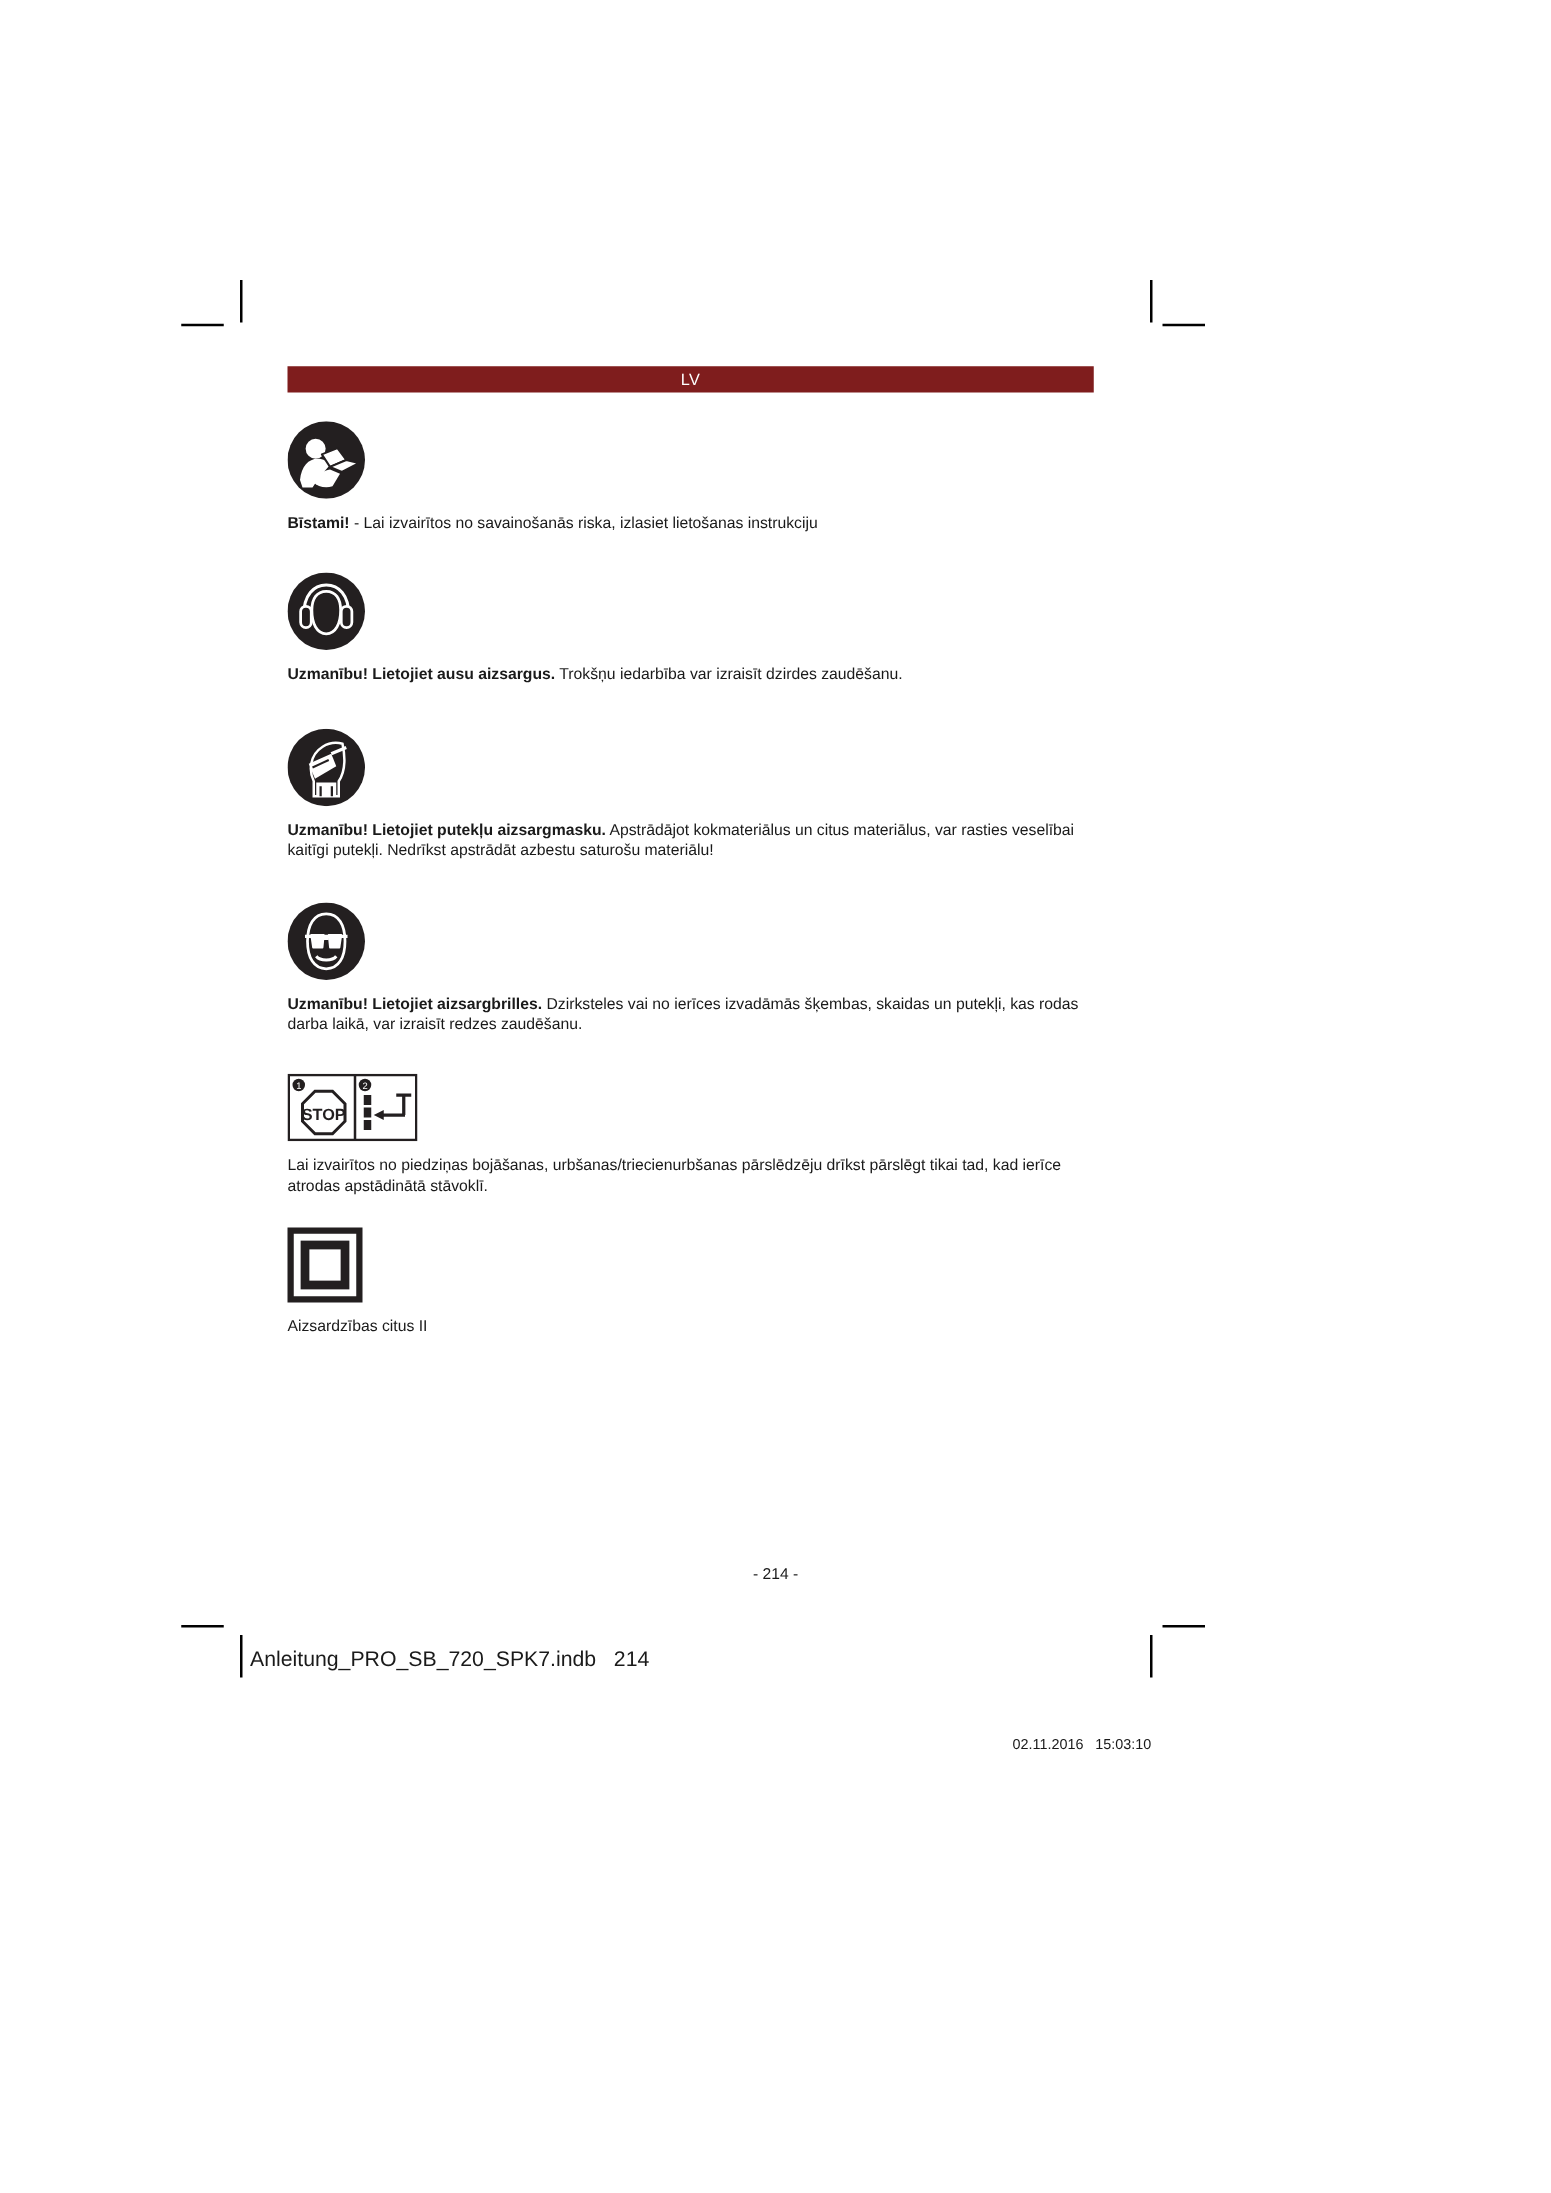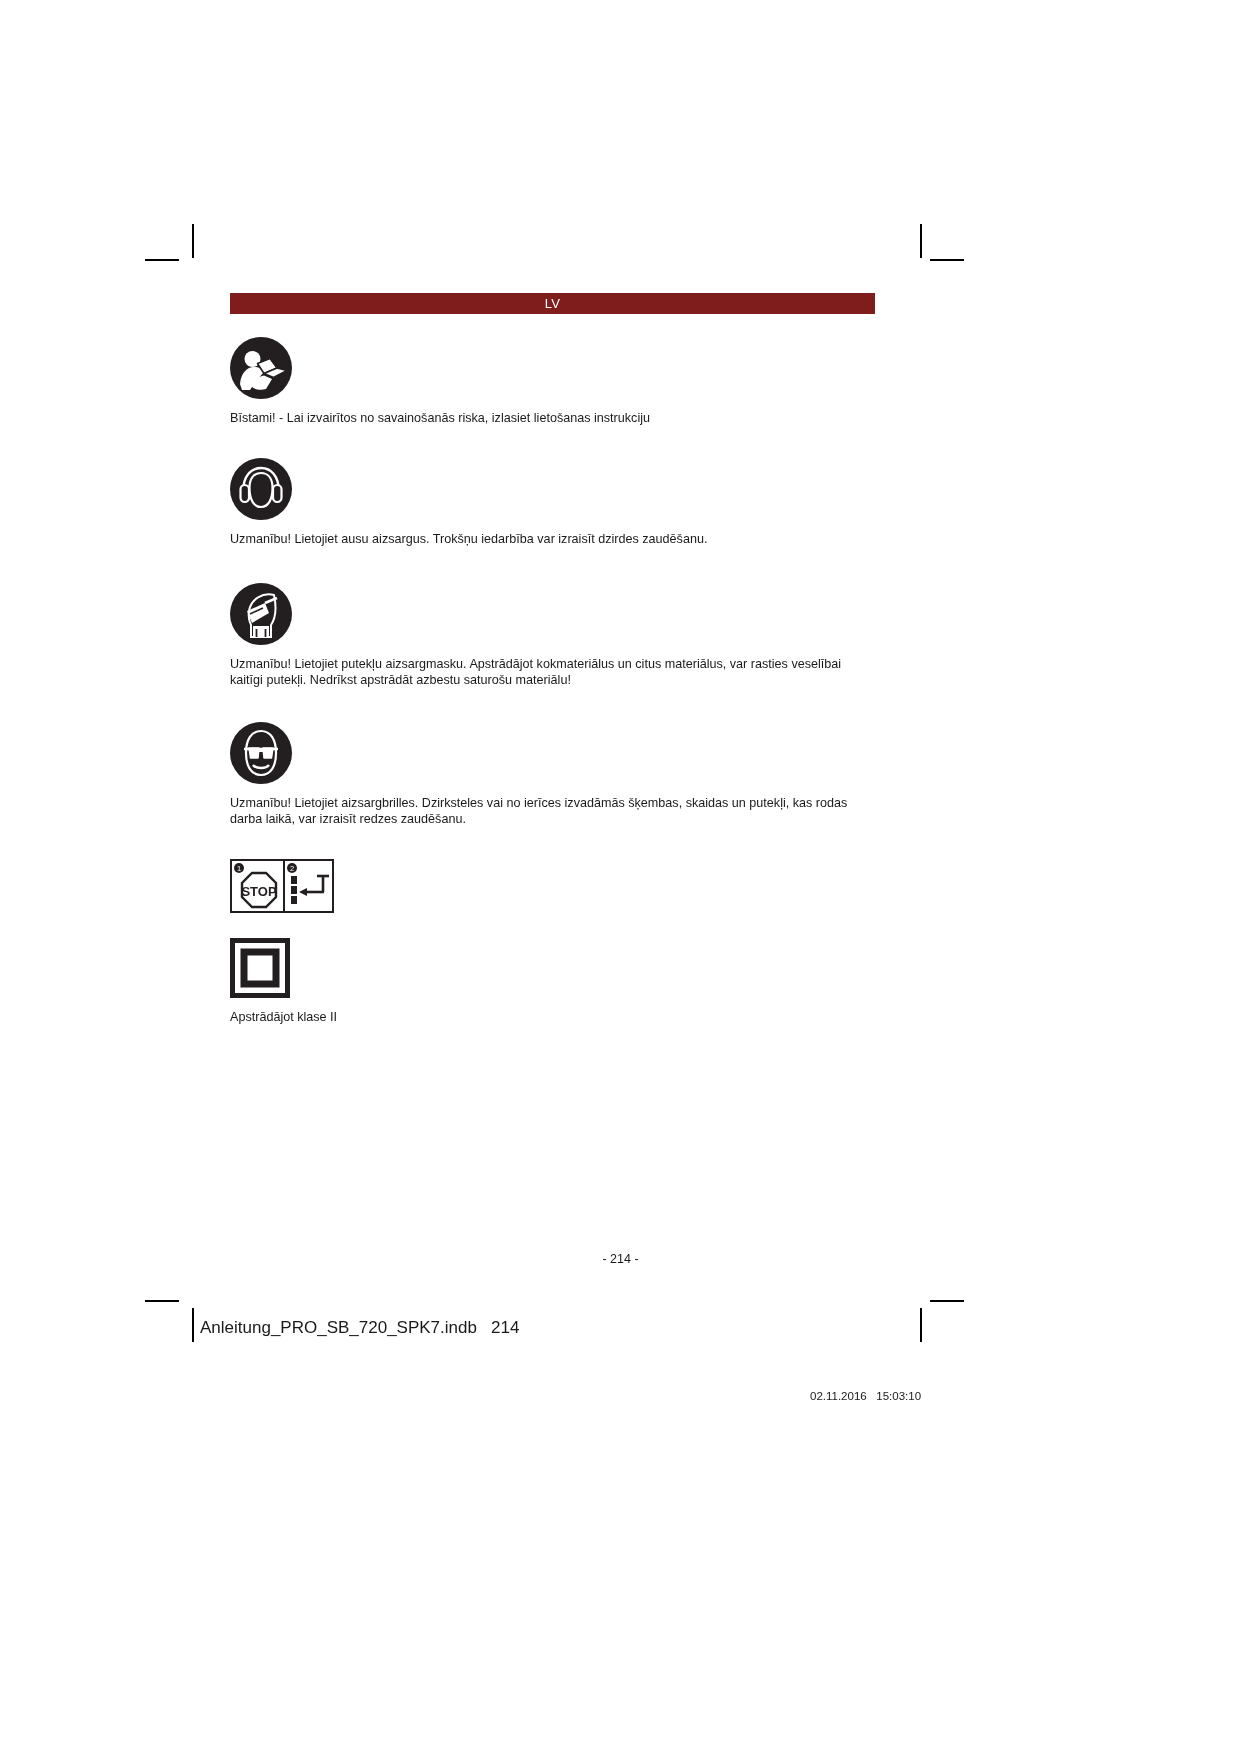--- a/index.html
+++ b/index.html
@@ -51,21 +51,21 @@
     margin-bottom: 11px;
   }
   .block-text {
     font-size: 12.6px;
     line-height: 16.4px;
     color: #1a1a1a;
     max-width: 645px;
     text-align: left;
   }
   .block-text b {
-    font-weight: normal;
+    font-weight: bold;
   }
 
   
   .pictogram {
     display: block;
   }
 
   
   .block-read      { margin-top: 23px; }
   .block-ears      { margin-top: 32px; }
@@ -232,31 +232,34 @@
         <rect x="61" y="27" width="6" height="8" fill="#231f20"></rect>
         <rect x="61" y="37" width="6" height="8" fill="#231f20"></rect>
 
         <line x1="94" y1="33" x2="73" y2="33" stroke="#231f20" stroke-width="2.6"></line>
         <polygon points="69,33 77,29 77,37" fill="#231f20"></polygon>
 
         <line x1="87" y1="17" x2="99" y2="17" stroke="#231f20" stroke-width="2.6"></line>
         <line x1="93" y1="17" x2="93" y2="33" stroke="#231f20" stroke-width="2.6"></line>
       </svg>
     </div>
+    <div class="block-text">
+      <span>Lai izvairītos no piedziņas bojāšanas, urbšanas/triecienurbšanas pārslēdzēju drīkst pārslēgt tikai tad, kad ierīce atrodas apstādinātā stāvoklī.</span>
+    </div>
   </div>
 
   <div class="block block-class">
     <div class="block-icon">
       <svg class="pictogram" width="60" height="60" viewBox="0 0 60 60" aria-hidden="true">
         <rect x="1.5" y="1.5" width="57" height="57" fill="none" stroke="#231f20" stroke-width="7"></rect>
         <rect x="14" y="14" width="32" height="32" fill="none" stroke="#231f20" stroke-width="7"></rect>
       </svg>
     </div>
     <div class="block-text">
-      <span>Apstrādājot klase II</span>
+      <span>Aizsardzības citus II</span>
     </div>
   </div>
 
 </div>
 
 <div class="page-number">- 214 -</div>
 
 <div class="footer-left">Anleitung_PRO_SB_720_SPK7.indb   214</div>
 <div class="footer-right">02.11.2016   15:03:10</div>
 

